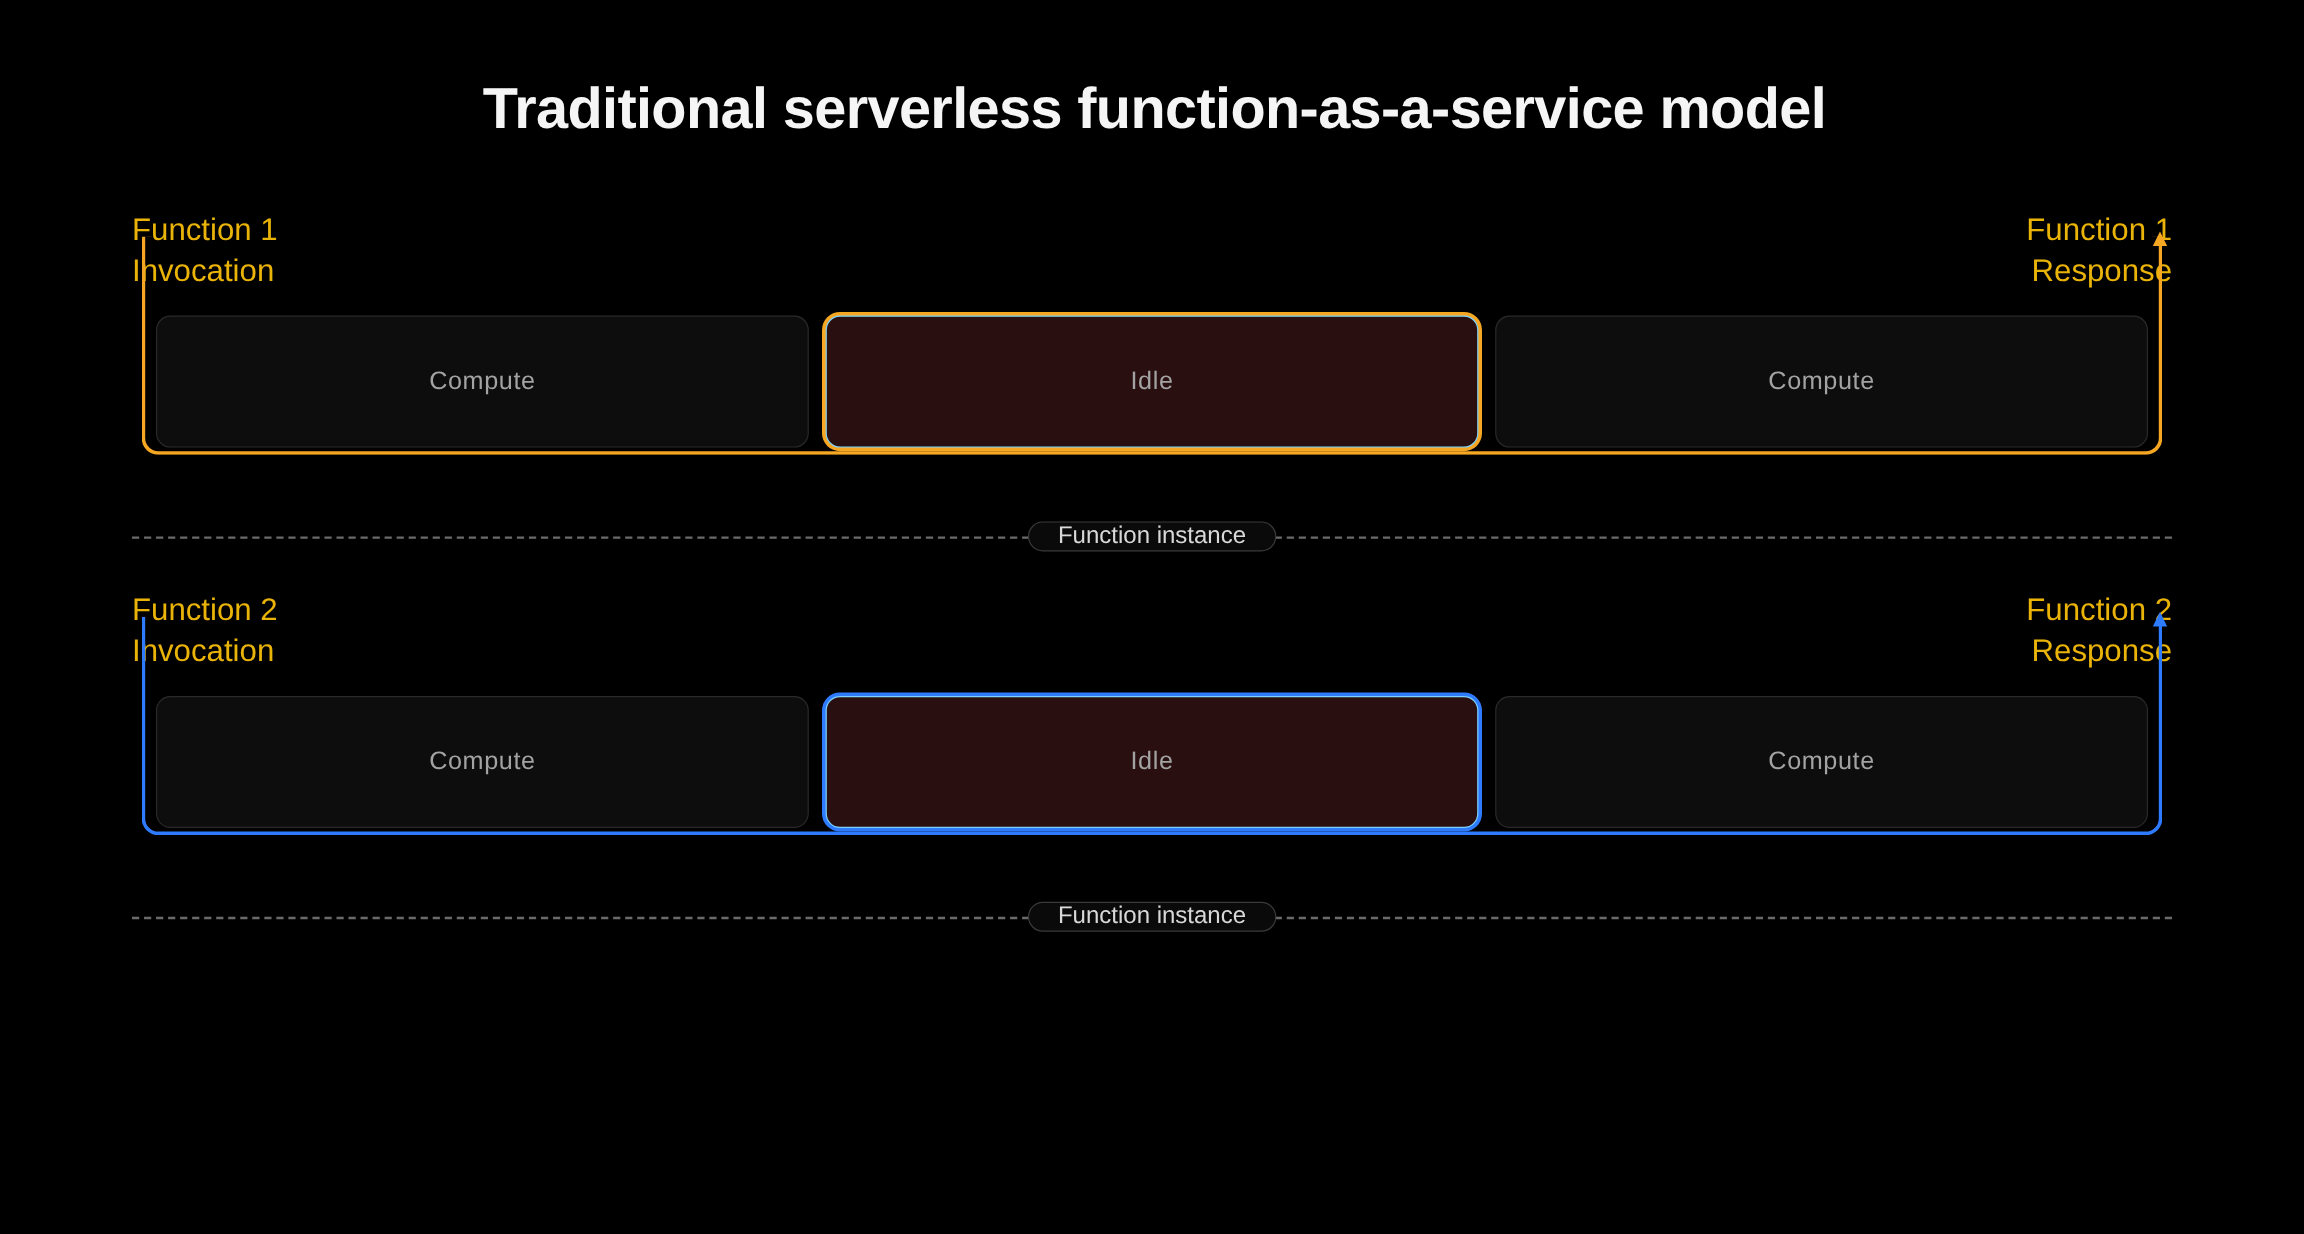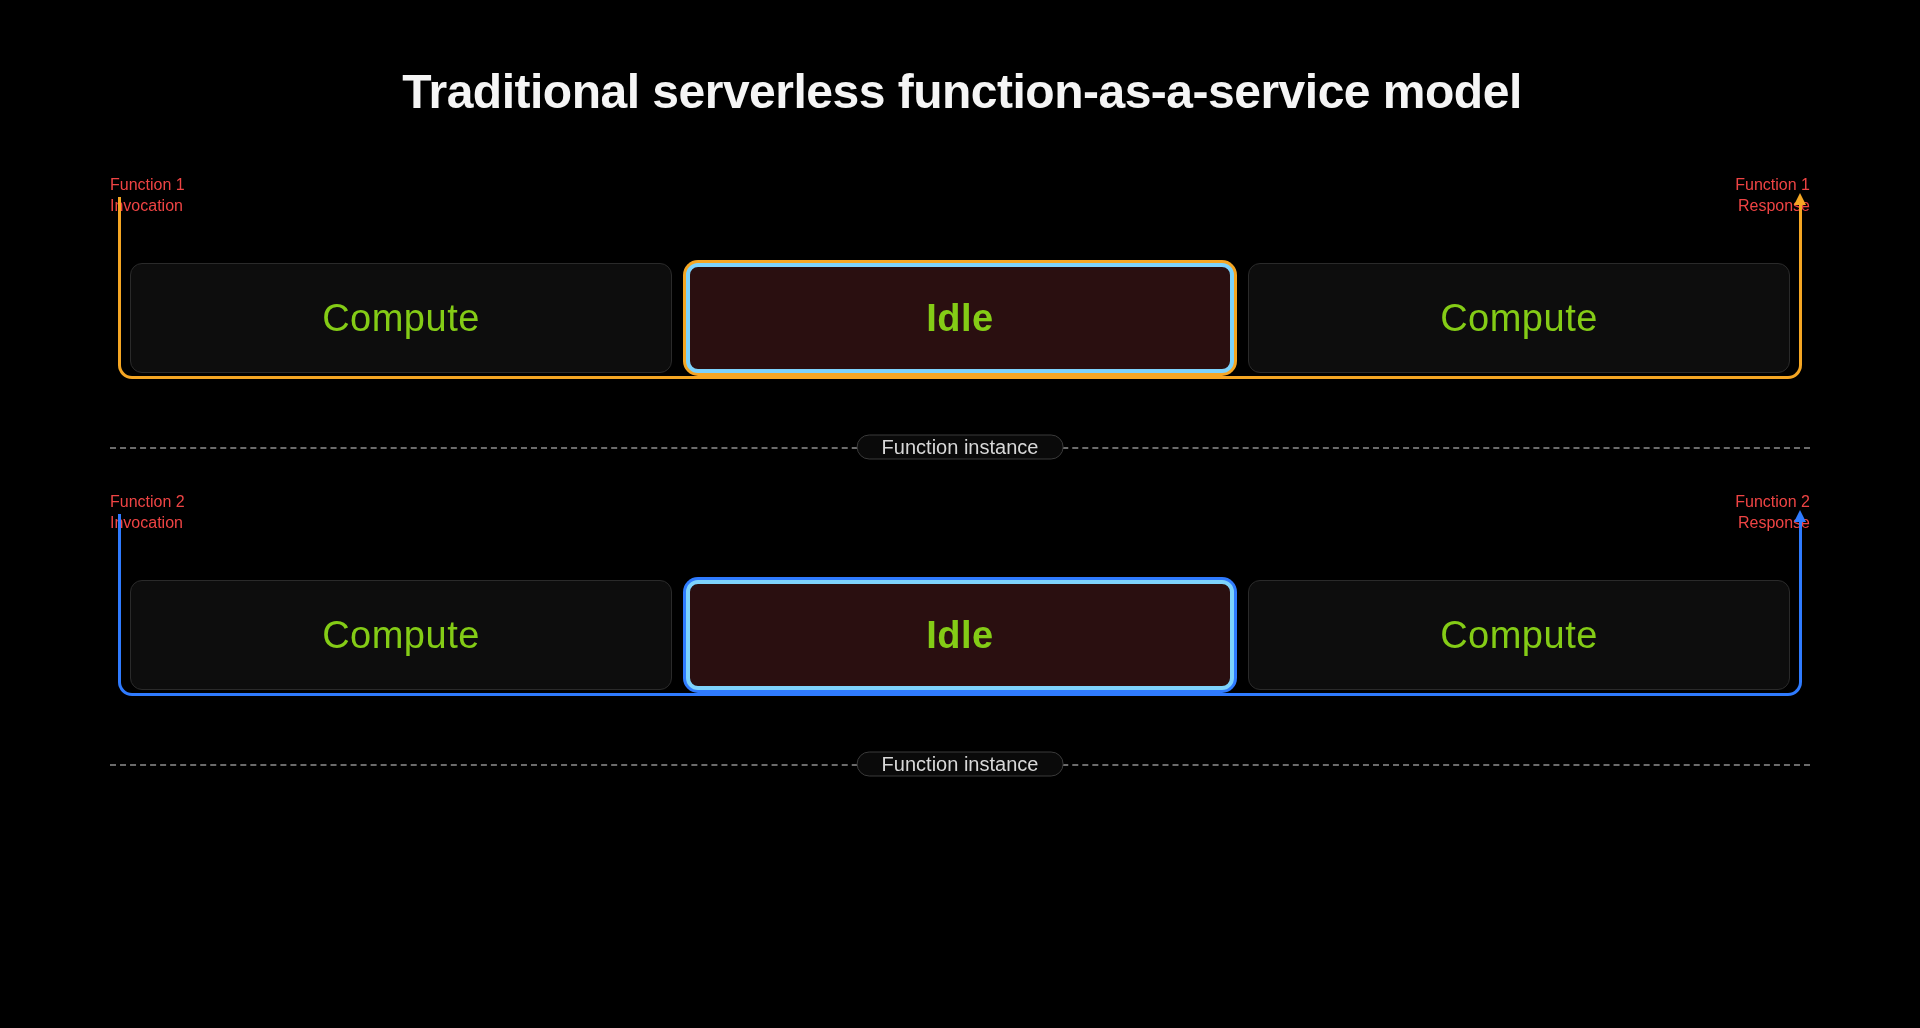--- a/index.html
+++ b/index.html
@@ -38,23 +38,23 @@
   .lane-2 { top: 480px; margin-top: 12px; }
 
   .lane-labels {
     position: relative;
     width: 100%;
     height: 52px;
   }
   .label-left, .label-right {
     position: absolute;
     top: 0;
-    font-size: 16px;
+    font-size: 26px;
     line-height: 1.3;
-    color: #ef4444;
+    color: #eab308;
     font-weight: 400;
   }
   .label-left { left: 0; text-align: left; }
   .label-right { right: 0; text-align: right; }
 
   .mid-labels {
     position: absolute;
     top: 18px;
     left: 0;
     width: 100%;
@@ -110,32 +110,31 @@
     top: 0;
     bottom: 0;
     display: flex;
     gap: 14px;
   }
   .seg {
     flex: 1 1 0;
     display: flex;
     align-items: center;
     justify-content: center;
-    font-size: 38px;
+    font-size: 21px;
     letter-spacing: 0.5px;
     border-radius: 12px;
     background: #0d0d0d;
     border: 1px solid #2a2a2a;
-    color: #84cc16;
+    color: #a3a3a3;
   }
   .seg.idle {
     background: #2a0f10;
-    border: 4px solid #7dd3fc;
-    position: relative;
-    font-weight: bold;
+    border: 1px solid #7dd3fc;
+    position: relative;
   }
   .seg.idle.ring-orange { box-shadow: 0 0 0 3px #f5a623; }
   .seg.idle.ring-blue   { box-shadow: 0 0 0 3px #2f7bff; }
 
   .divider-row {
     position: relative;
     width: 100%;
     margin-top: 52px;
     height: 44px;
   }

